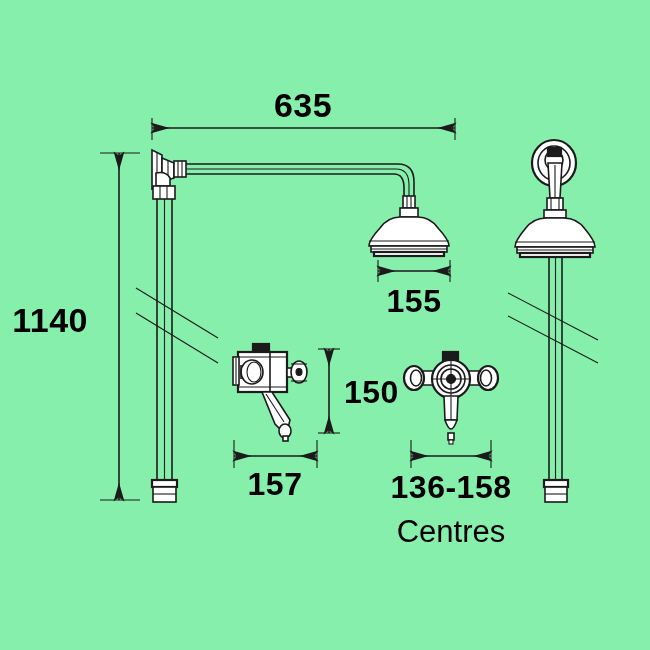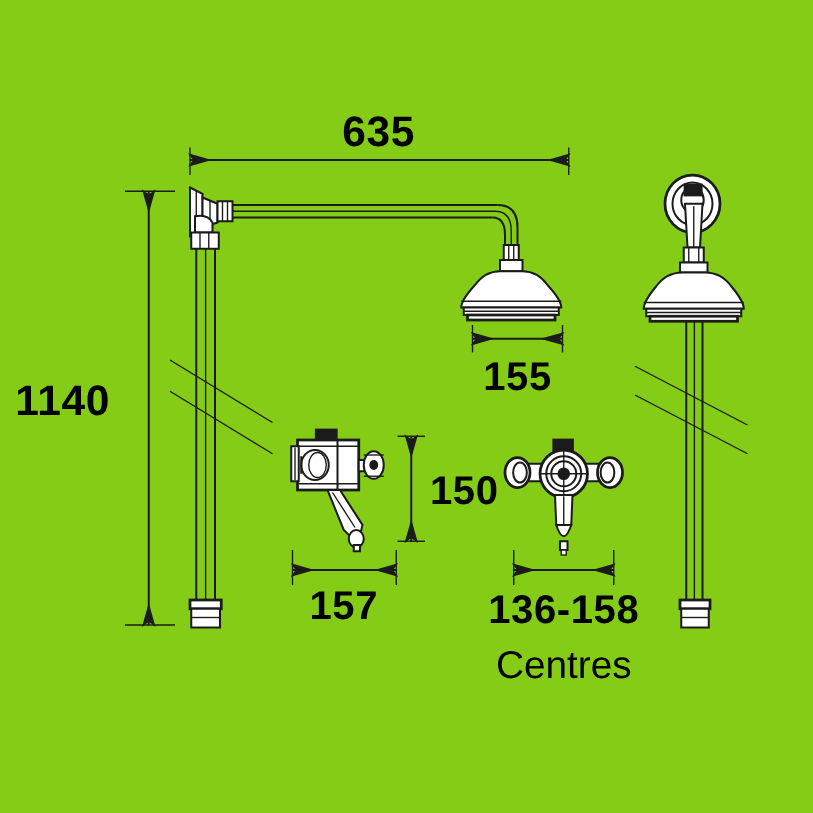--- a/index.html
+++ b/index.html
@@ -7,21 +7,21 @@
     padding: 0;
     background: #ffffff;
   }
   body {
     font-family: "Liberation Sans", sans-serif;
   }
   #drawing-root {
     position: relative;
     width: 650px;
     height: 650px;
-    background: #84cc16;
+    background: #86efac;
     overflow: hidden;
   }
   #tech-svg {
     position: absolute;
     left: 0;
     top: 0;
     width: 650px;
     height: 650px;
     display: block;
   }

